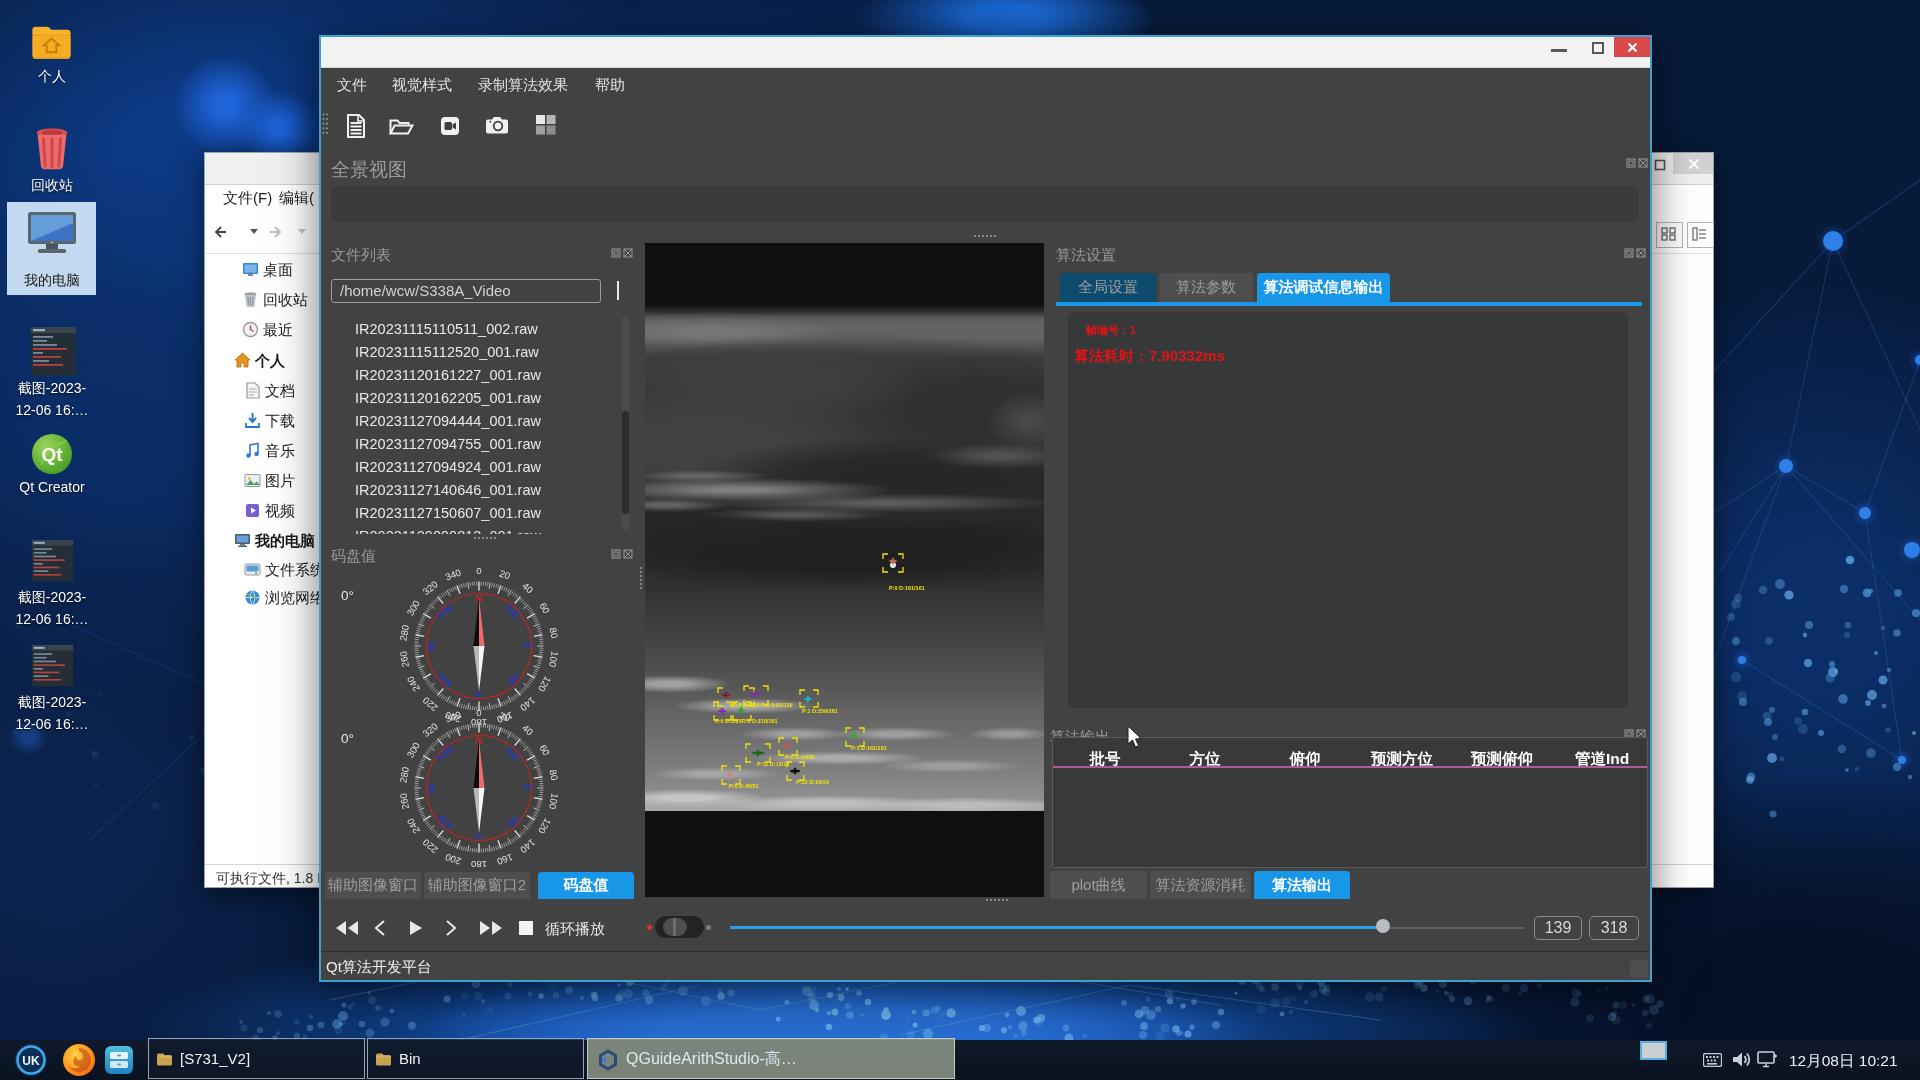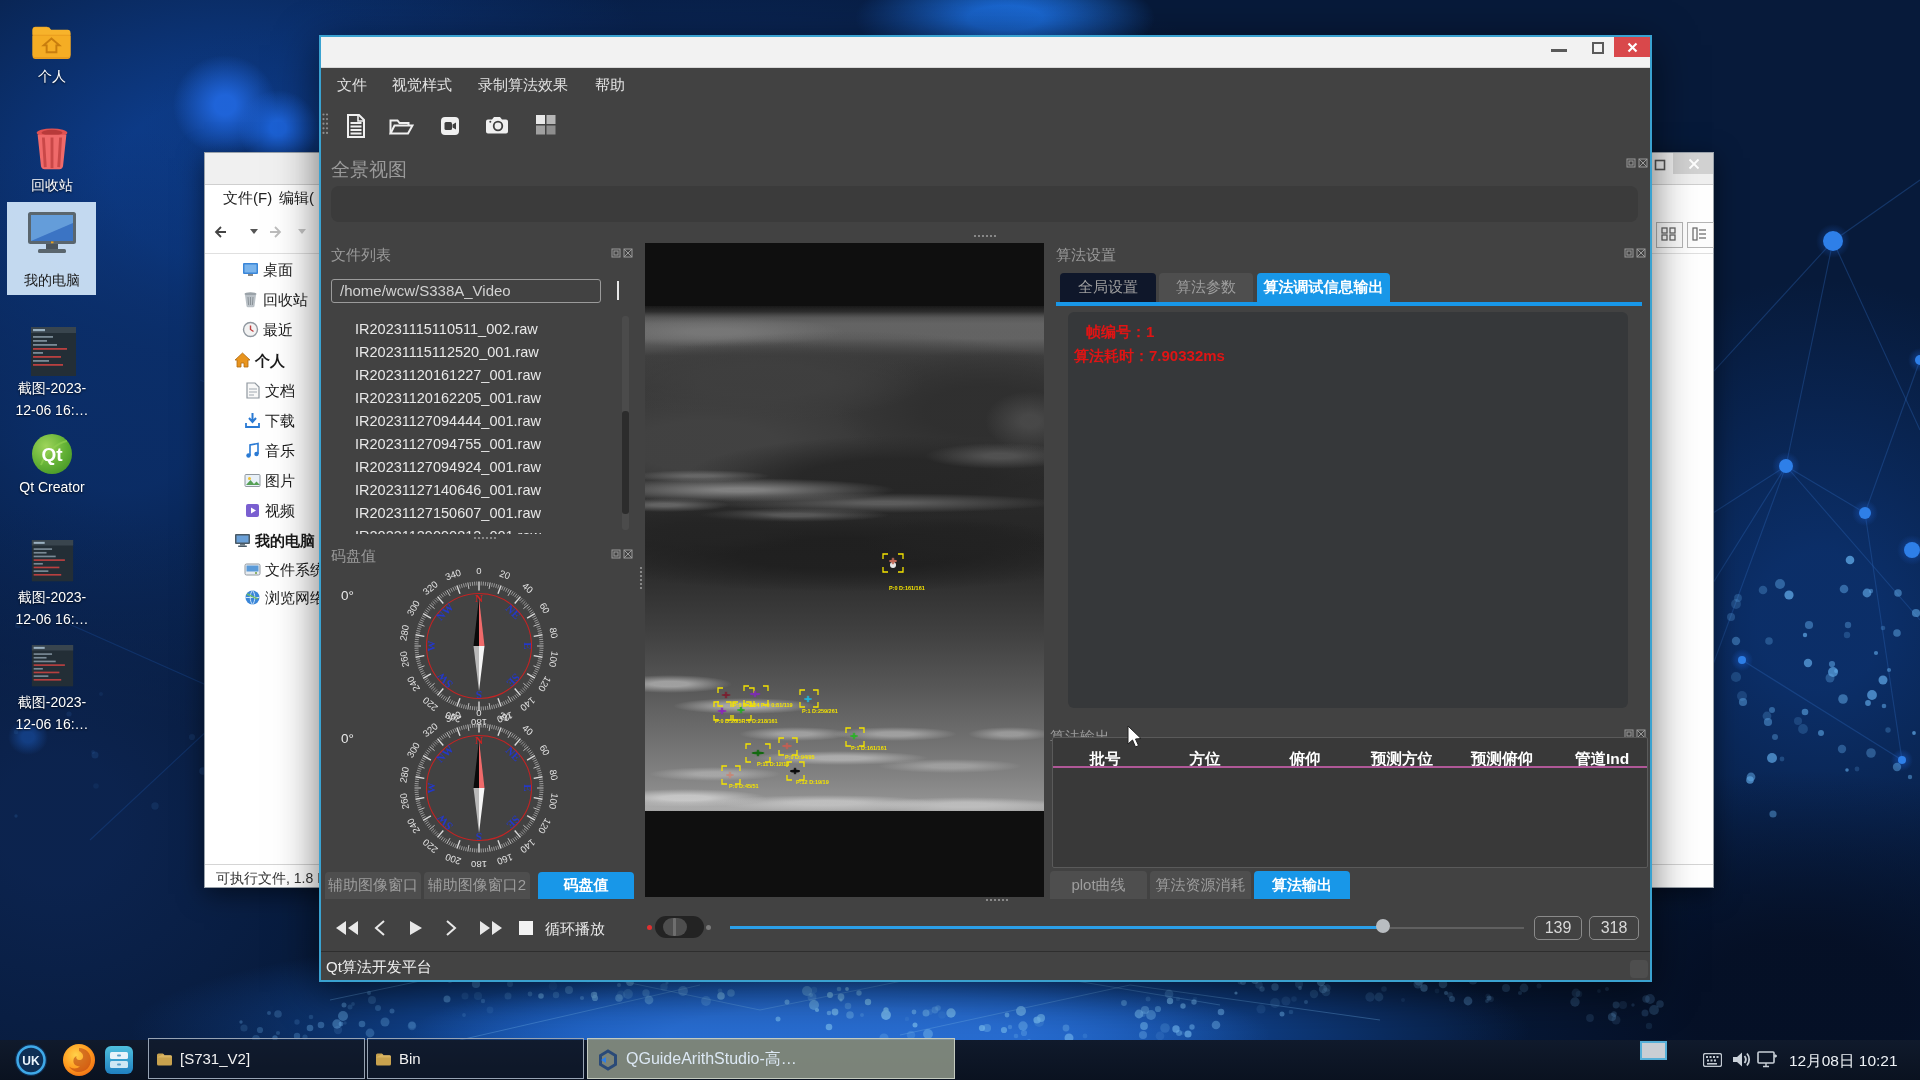--- a/index.html
+++ b/index.html
@@ -1561,26 +1561,26 @@
       <div style="position:absolute;left:735px;top:209px;font-size:15px;color:#9a9a9a;font-weight:normal;white-space:nowrap;">算法设置</div>
       <svg style="position:absolute;left:1303px;top:211px" width="10" height="10" viewBox="0 0 10 10">
         <rect x="1" y="1" width="8" height="8" fill="none" stroke="#9a9a9a" stroke-width="1"></rect>
         <rect x="3" y="3" width="4" height="4" fill="none" stroke="#9a9a9a" stroke-width="1"></rect>
       </svg>
       <svg style="position:absolute;left:1315px;top:211px" width="10" height="10" viewBox="0 0 10 10">
         <rect x="1" y="1" width="8" height="8" fill="none" stroke="#9a9a9a" stroke-width="1"></rect>
         <line x1="1" y1="1" x2="9" y2="9" stroke="#9a9a9a" stroke-width="1"></line>
         <line x1="9" y1="1" x2="1" y2="9" stroke="#9a9a9a" stroke-width="1"></line>
       </svg>
-      <div style="position:absolute;left:739px;top:236px;width:96px;height:29px;background:#0f172a;border-radius:4px 4px 0 0;color:#9e9e9e;font-size:15px;display:flex;align-items:center;justify-content:center">全局设置</div>
+      <div style="position:absolute;left:739px;top:236px;width:96px;height:29px;background:#0c4a6e;border-radius:4px 4px 0 0;color:#9e9e9e;font-size:15px;display:flex;align-items:center;justify-content:center">全局设置</div>
       <div style="position:absolute;left:838px;top:236px;width:94px;height:29px;background:#4e4e4e;border-radius:4px 4px 0 0;color:#9e9e9e;font-size:15px;display:flex;align-items:center;justify-content:center">算法参数</div>
       <div style="position:absolute;left:936px;top:236px;width:133px;height:29px;background:#1897e8;border-radius:4px 4px 0 0;color:#fff;font-weight:bold;font-size:15px;display:flex;align-items:center;justify-content:center">算法调试信息输出</div>
       <div style="position:absolute;left:735px;top:265px;width:586px;height:4px;background:#1897e8"></div>
       <div style="position:absolute;left:747px;top:275px;width:560px;height:396px;background:#36383a;border-radius:6px"></div>
-      <div style="position:absolute;left:753px;top:286px;font-size:15px;color:#e01414;font-weight:bold;white-space:nowrap;padding-left:12px;">帧编号：1</div>
+      <div style="position:absolute;left:753px;top:286px;font-size:11px;color:#e01414;font-weight:bold;white-space:nowrap;padding-left:12px;">帧编号：1</div>
       <div style="position:absolute;left:753px;top:310px;font-size:15px;color:#e01414;font-weight:bold;white-space:nowrap;">算法耗时：7.90332ms</div>
       <div style="position:absolute;left:729px;top:691px;font-size:15px;color:#9a9a9a;font-weight:normal;white-space:nowrap;">算法输出</div>
       <svg style="position:absolute;left:1303px;top:692px" width="10" height="10" viewBox="0 0 10 10">
         <rect x="1" y="1" width="8" height="8" fill="none" stroke="#9a9a9a" stroke-width="1"></rect>
         <rect x="3" y="3" width="4" height="4" fill="none" stroke="#9a9a9a" stroke-width="1"></rect>
       </svg>
       <svg style="position:absolute;left:1315px;top:692px" width="10" height="10" viewBox="0 0 10 10">
         <rect x="1" y="1" width="8" height="8" fill="none" stroke="#9a9a9a" stroke-width="1"></rect>
         <line x1="1" y1="1" x2="9" y2="9" stroke="#9a9a9a" stroke-width="1"></line>
         <line x1="9" y1="1" x2="1" y2="9" stroke="#9a9a9a" stroke-width="1"></line>

